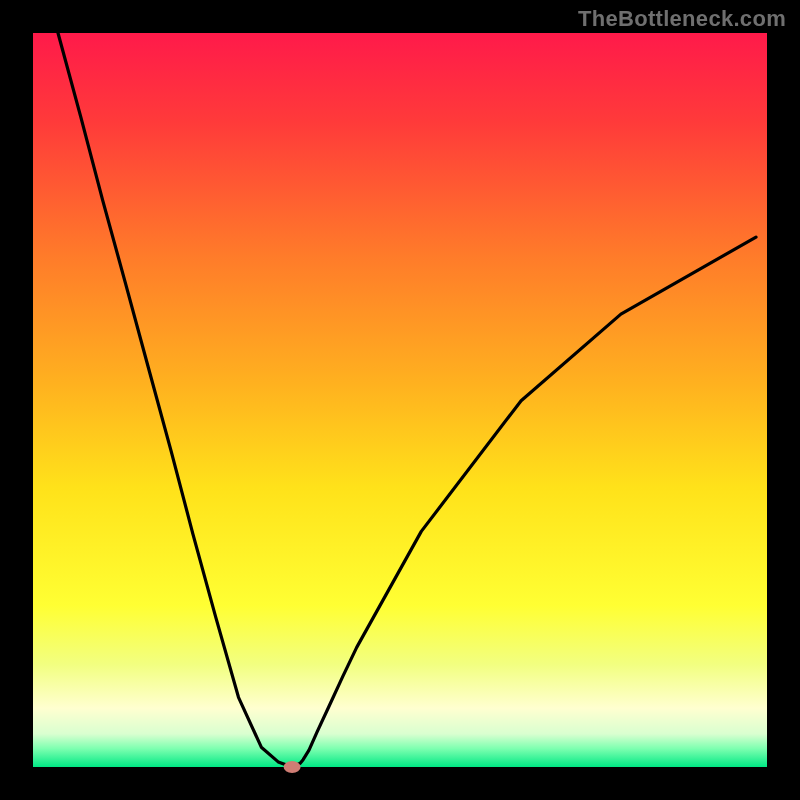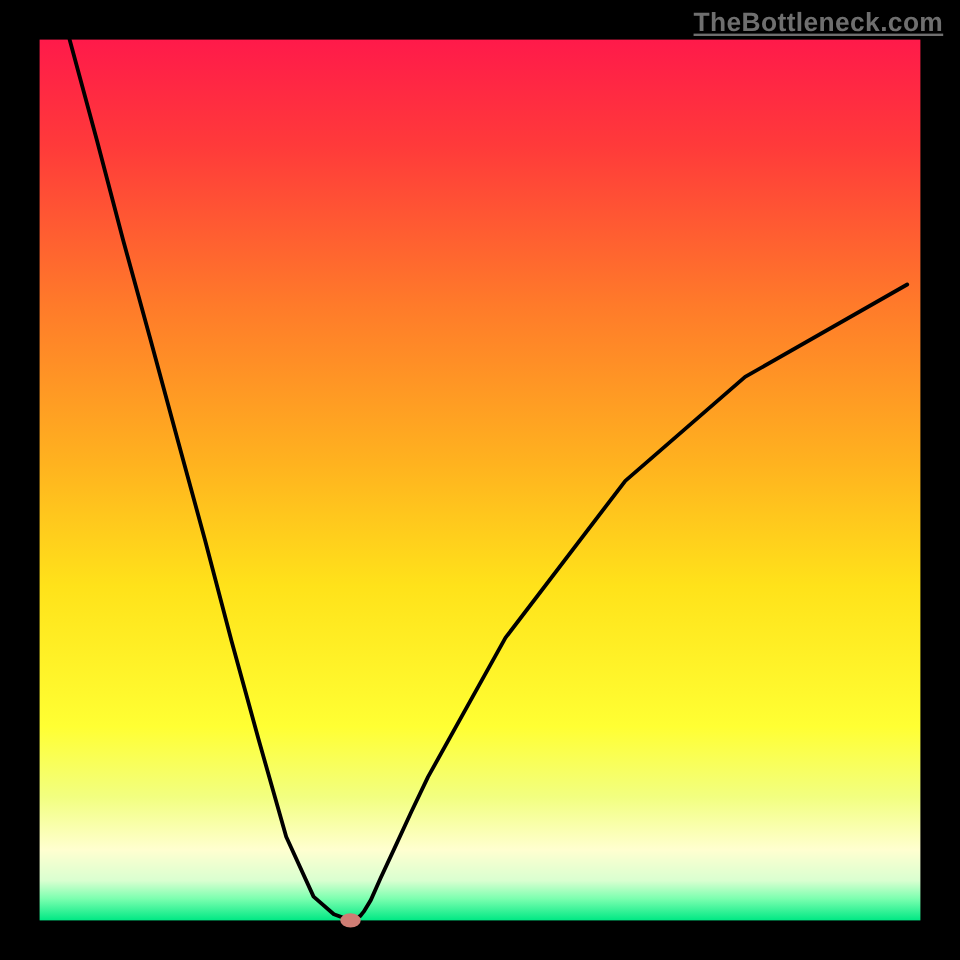--- a/index.html
+++ b/index.html
@@ -18,21 +18,20 @@
   }
   .watermark {
     position: absolute;
     top: 6px;
     right: 14px;
     color: #6f6f6f;
     font-size: 22px;
     font-weight: 600;
     letter-spacing: 0.3px;
     z-index: 3;
-    text-decoration: underline;
   }
   svg {
     position: absolute;
     top: 0;
     left: 0;
   }
 </style>
 </head>
 <body>
 

